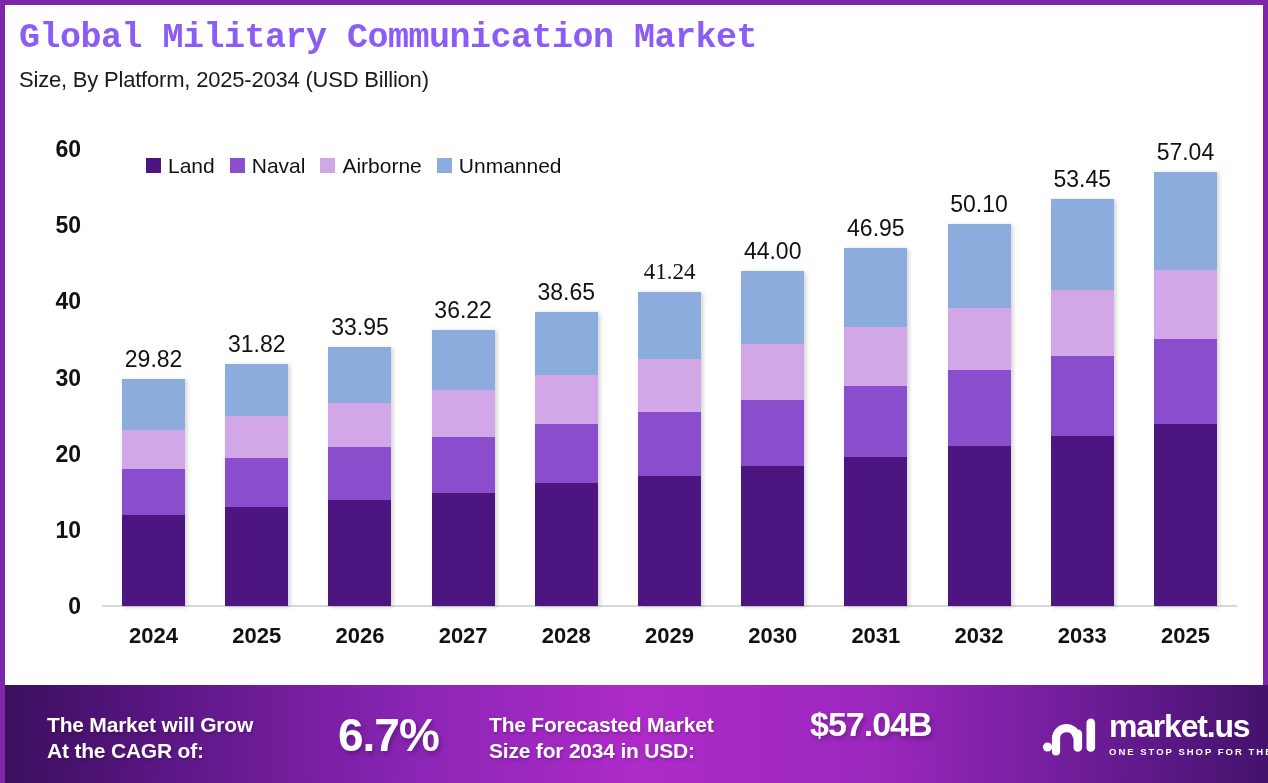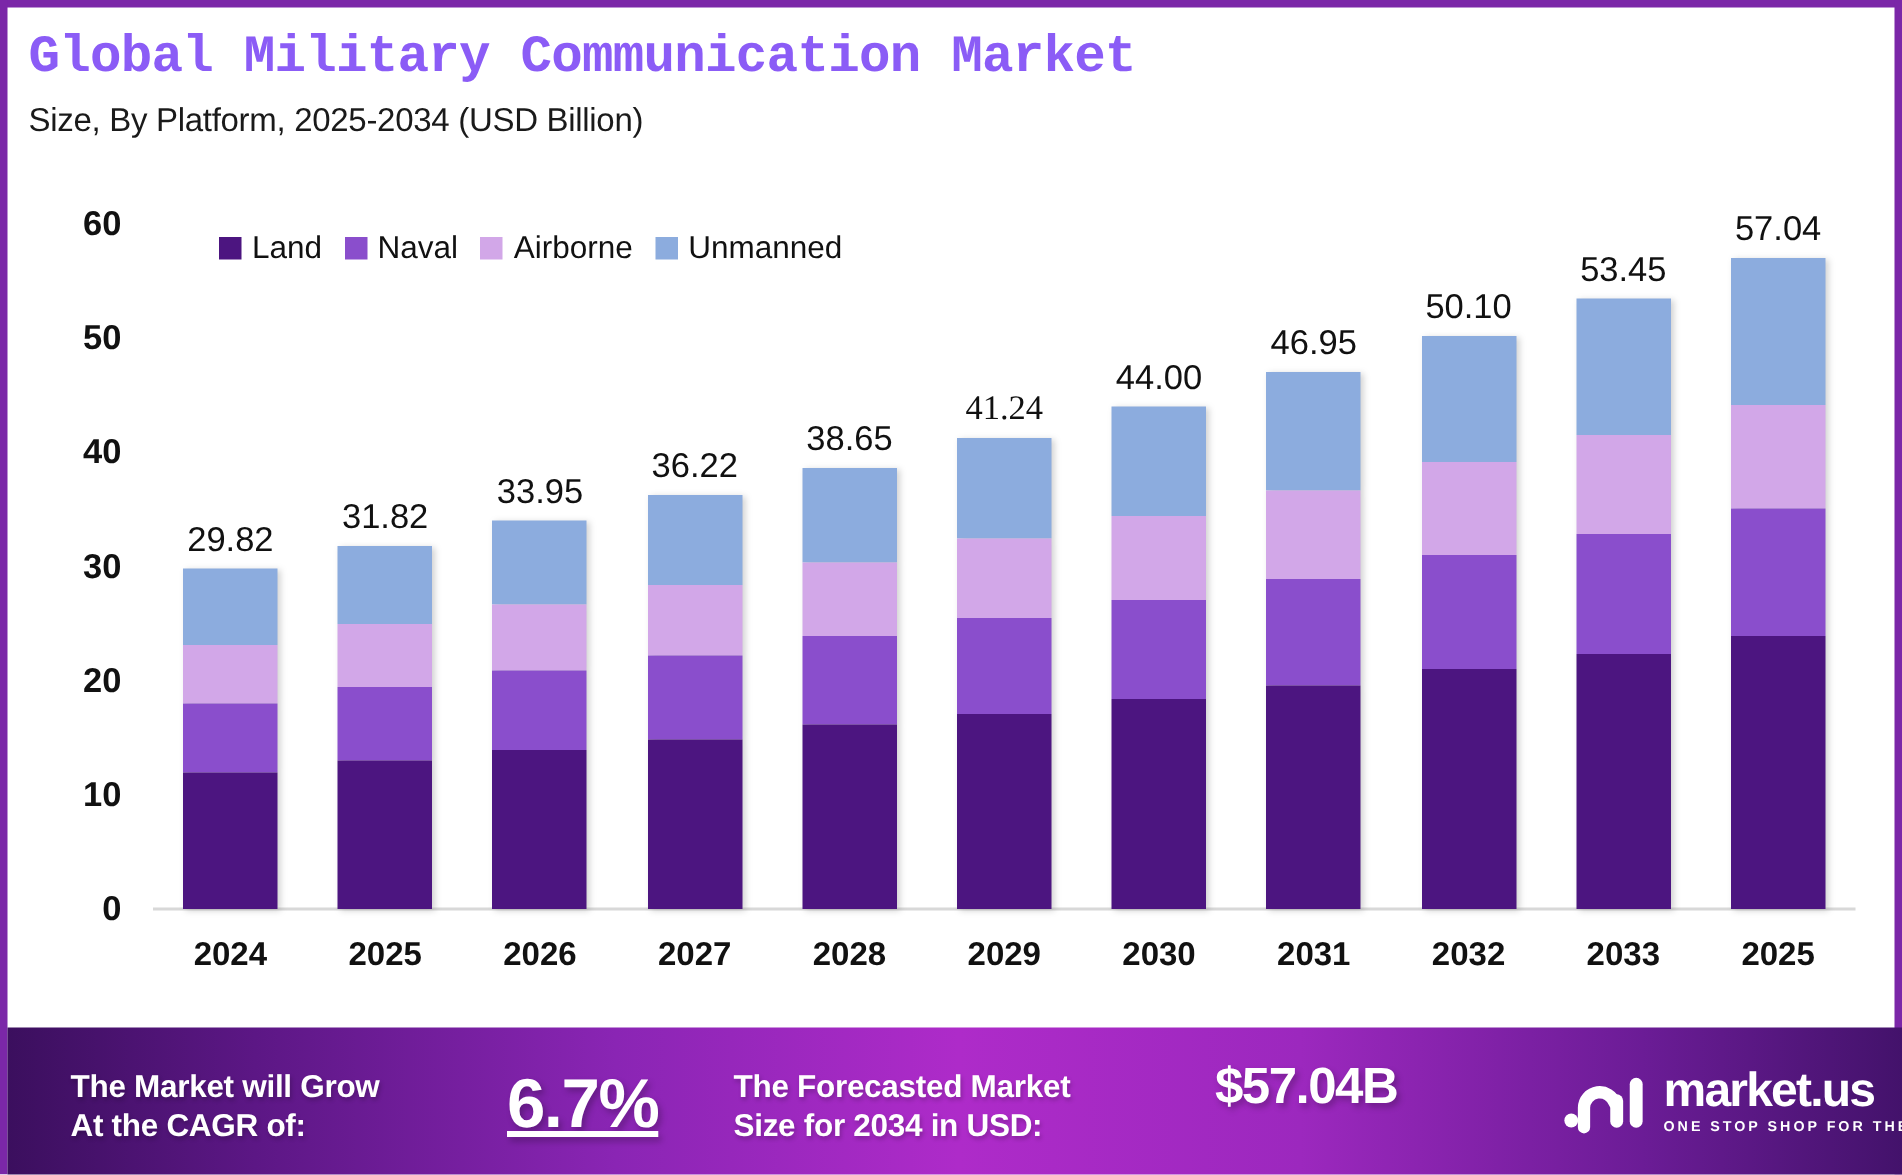--- a/index.html
+++ b/index.html
@@ -90,21 +90,21 @@
     line-height: 1.22; letter-spacing: -0.2px;
     text-shadow: 1px 2px 3px rgba(0,0,0,0.22);
   }
   .banner-stat {
     color: #ffffff; font-weight: 700; font-size: 46px;
     letter-spacing: -1px;
     text-shadow: 2px 3px 4px rgba(0,0,0,0.25);
     white-space: nowrap;
   }
   #cagr-label { position: absolute; left: 18px; top: 27px; margin-left: 24px; }
-  #cagr-value { position: absolute; left: 333px; top: 703px; text-decoration: underline; }
+  #cagr-value { position: absolute; left: 333px; top: 703px; }
   #forecast-label { position: absolute; left: 484px; top: 27px; }
   #forecast-value { position: absolute; left: 805px; top: 700px; font-size: 34px; }
 
   
   #logo {
     position: absolute; left: 1037px; top: 705px;
     display: flex; align-items: center; gap: 11px;
   }
   #logo-mark { width: 56px; height: 45px; display: block; }
   #logo-wordmark { color: #ffffff; font-weight: 700; font-size: 32px; letter-spacing: -1.2px; line-height: 1; }

